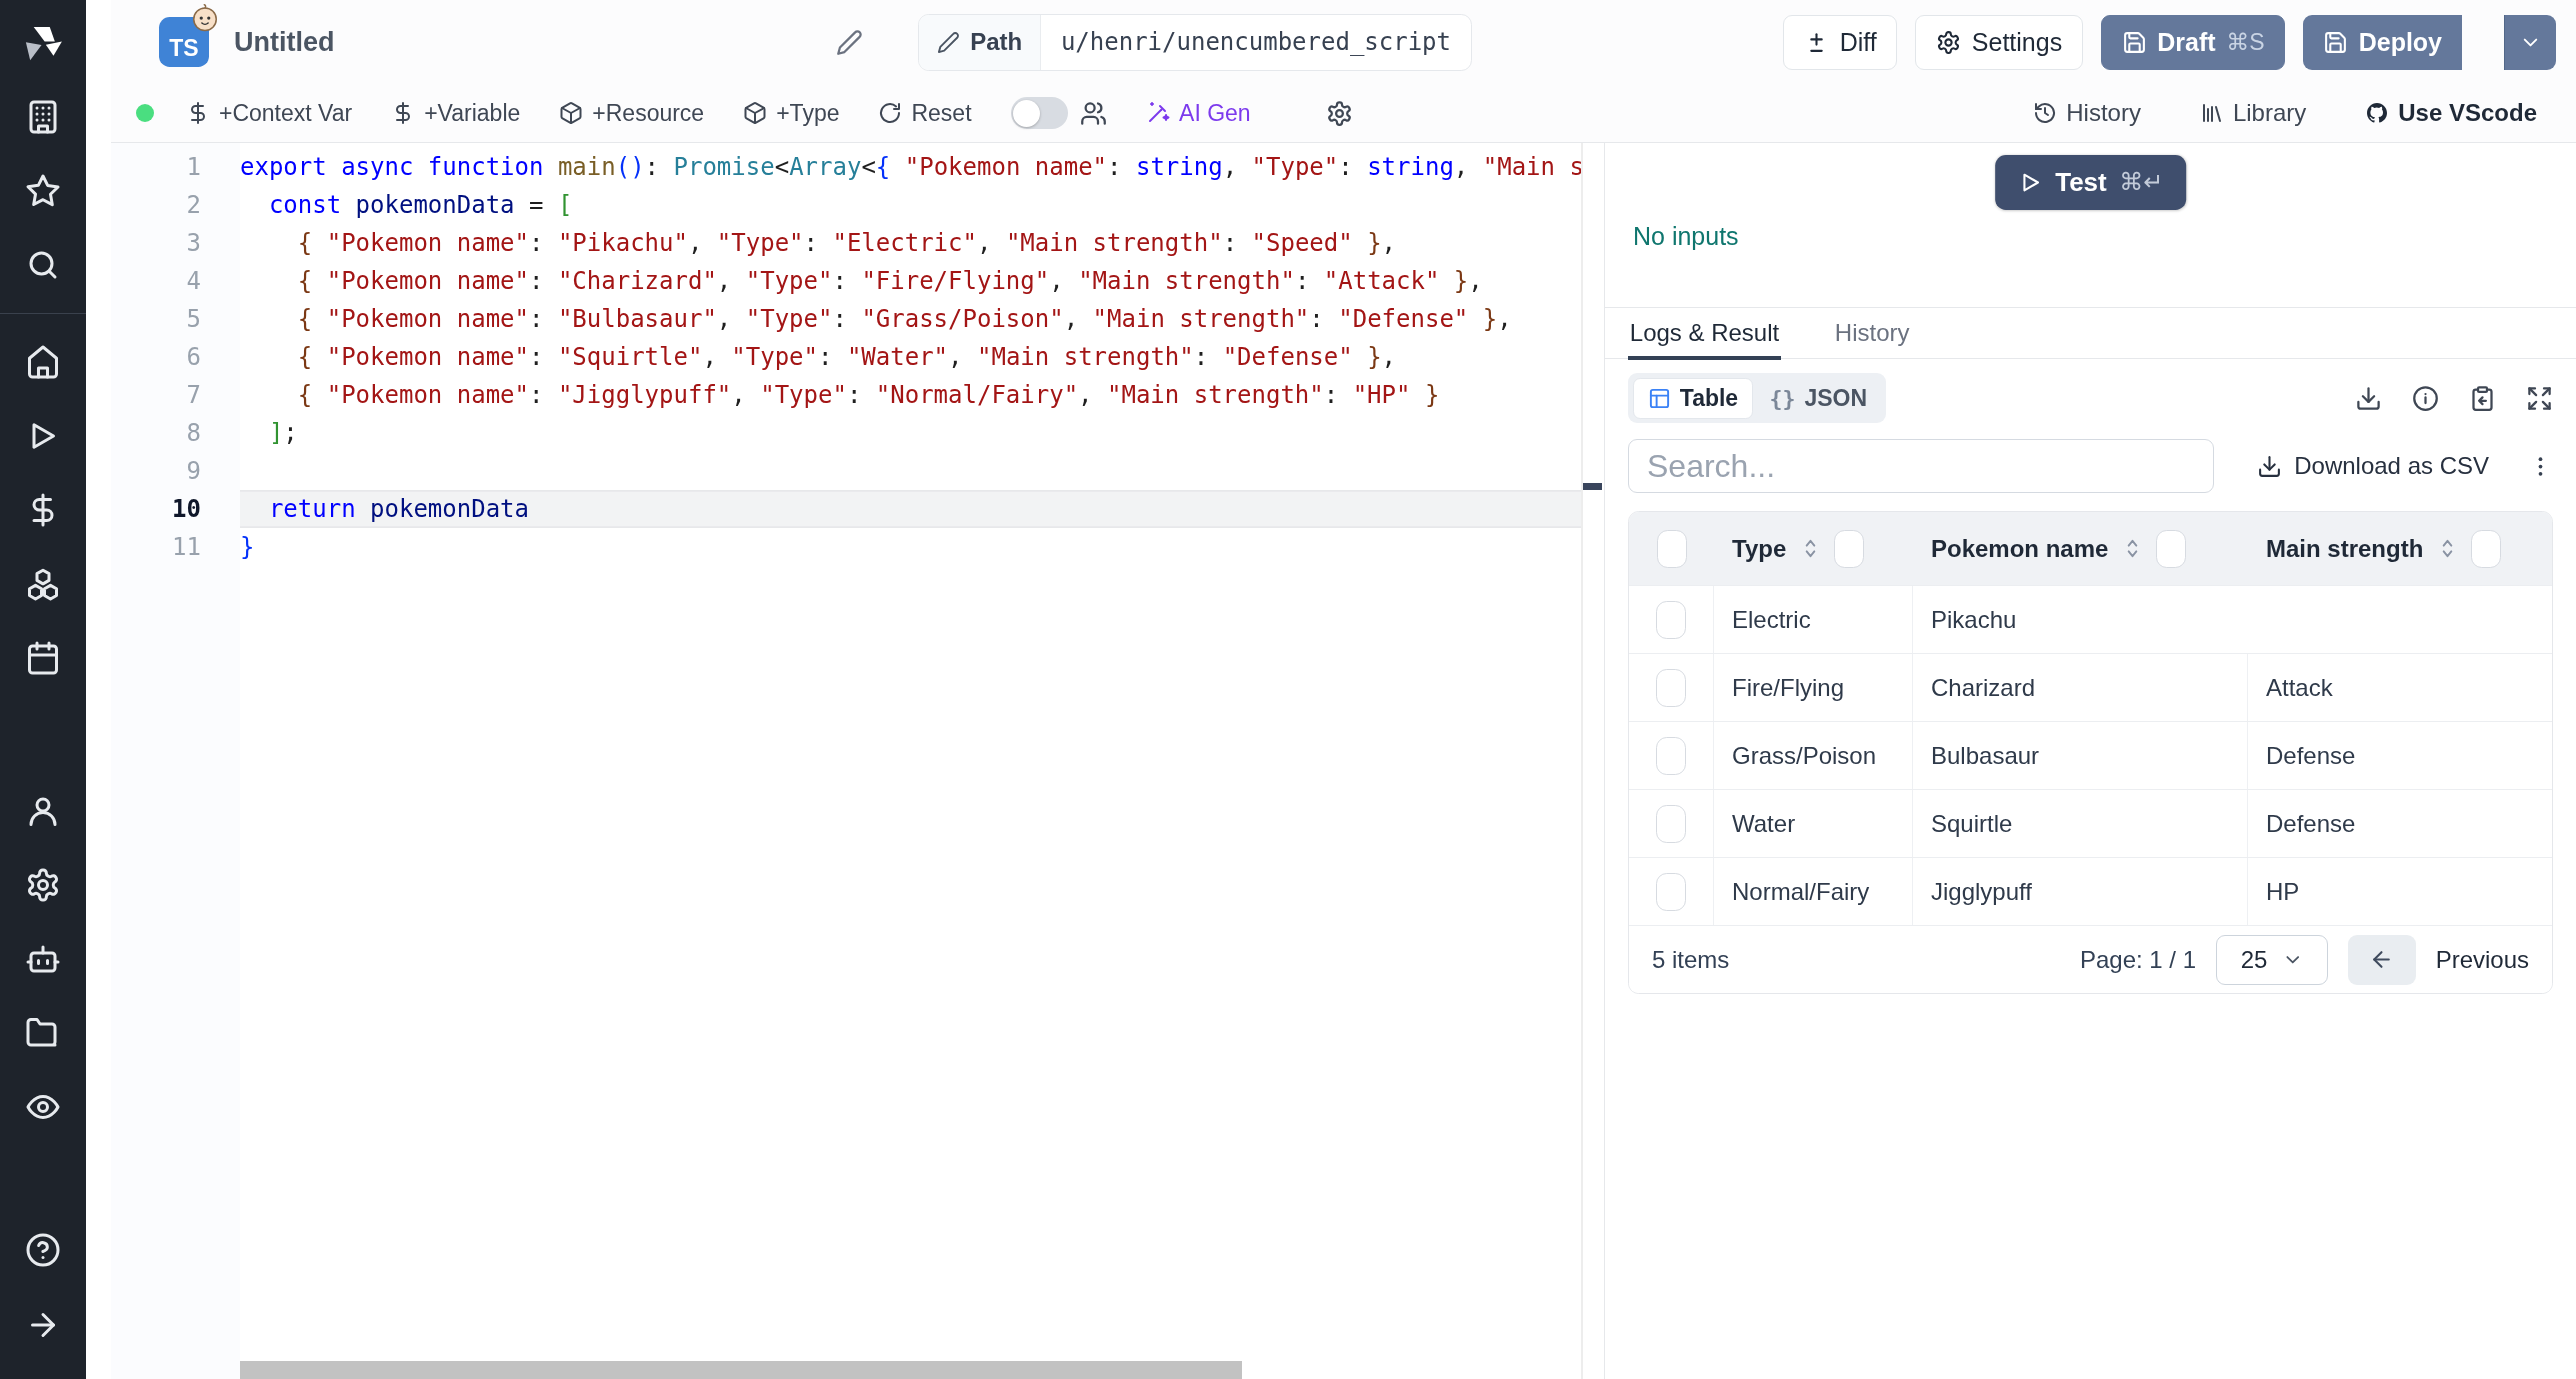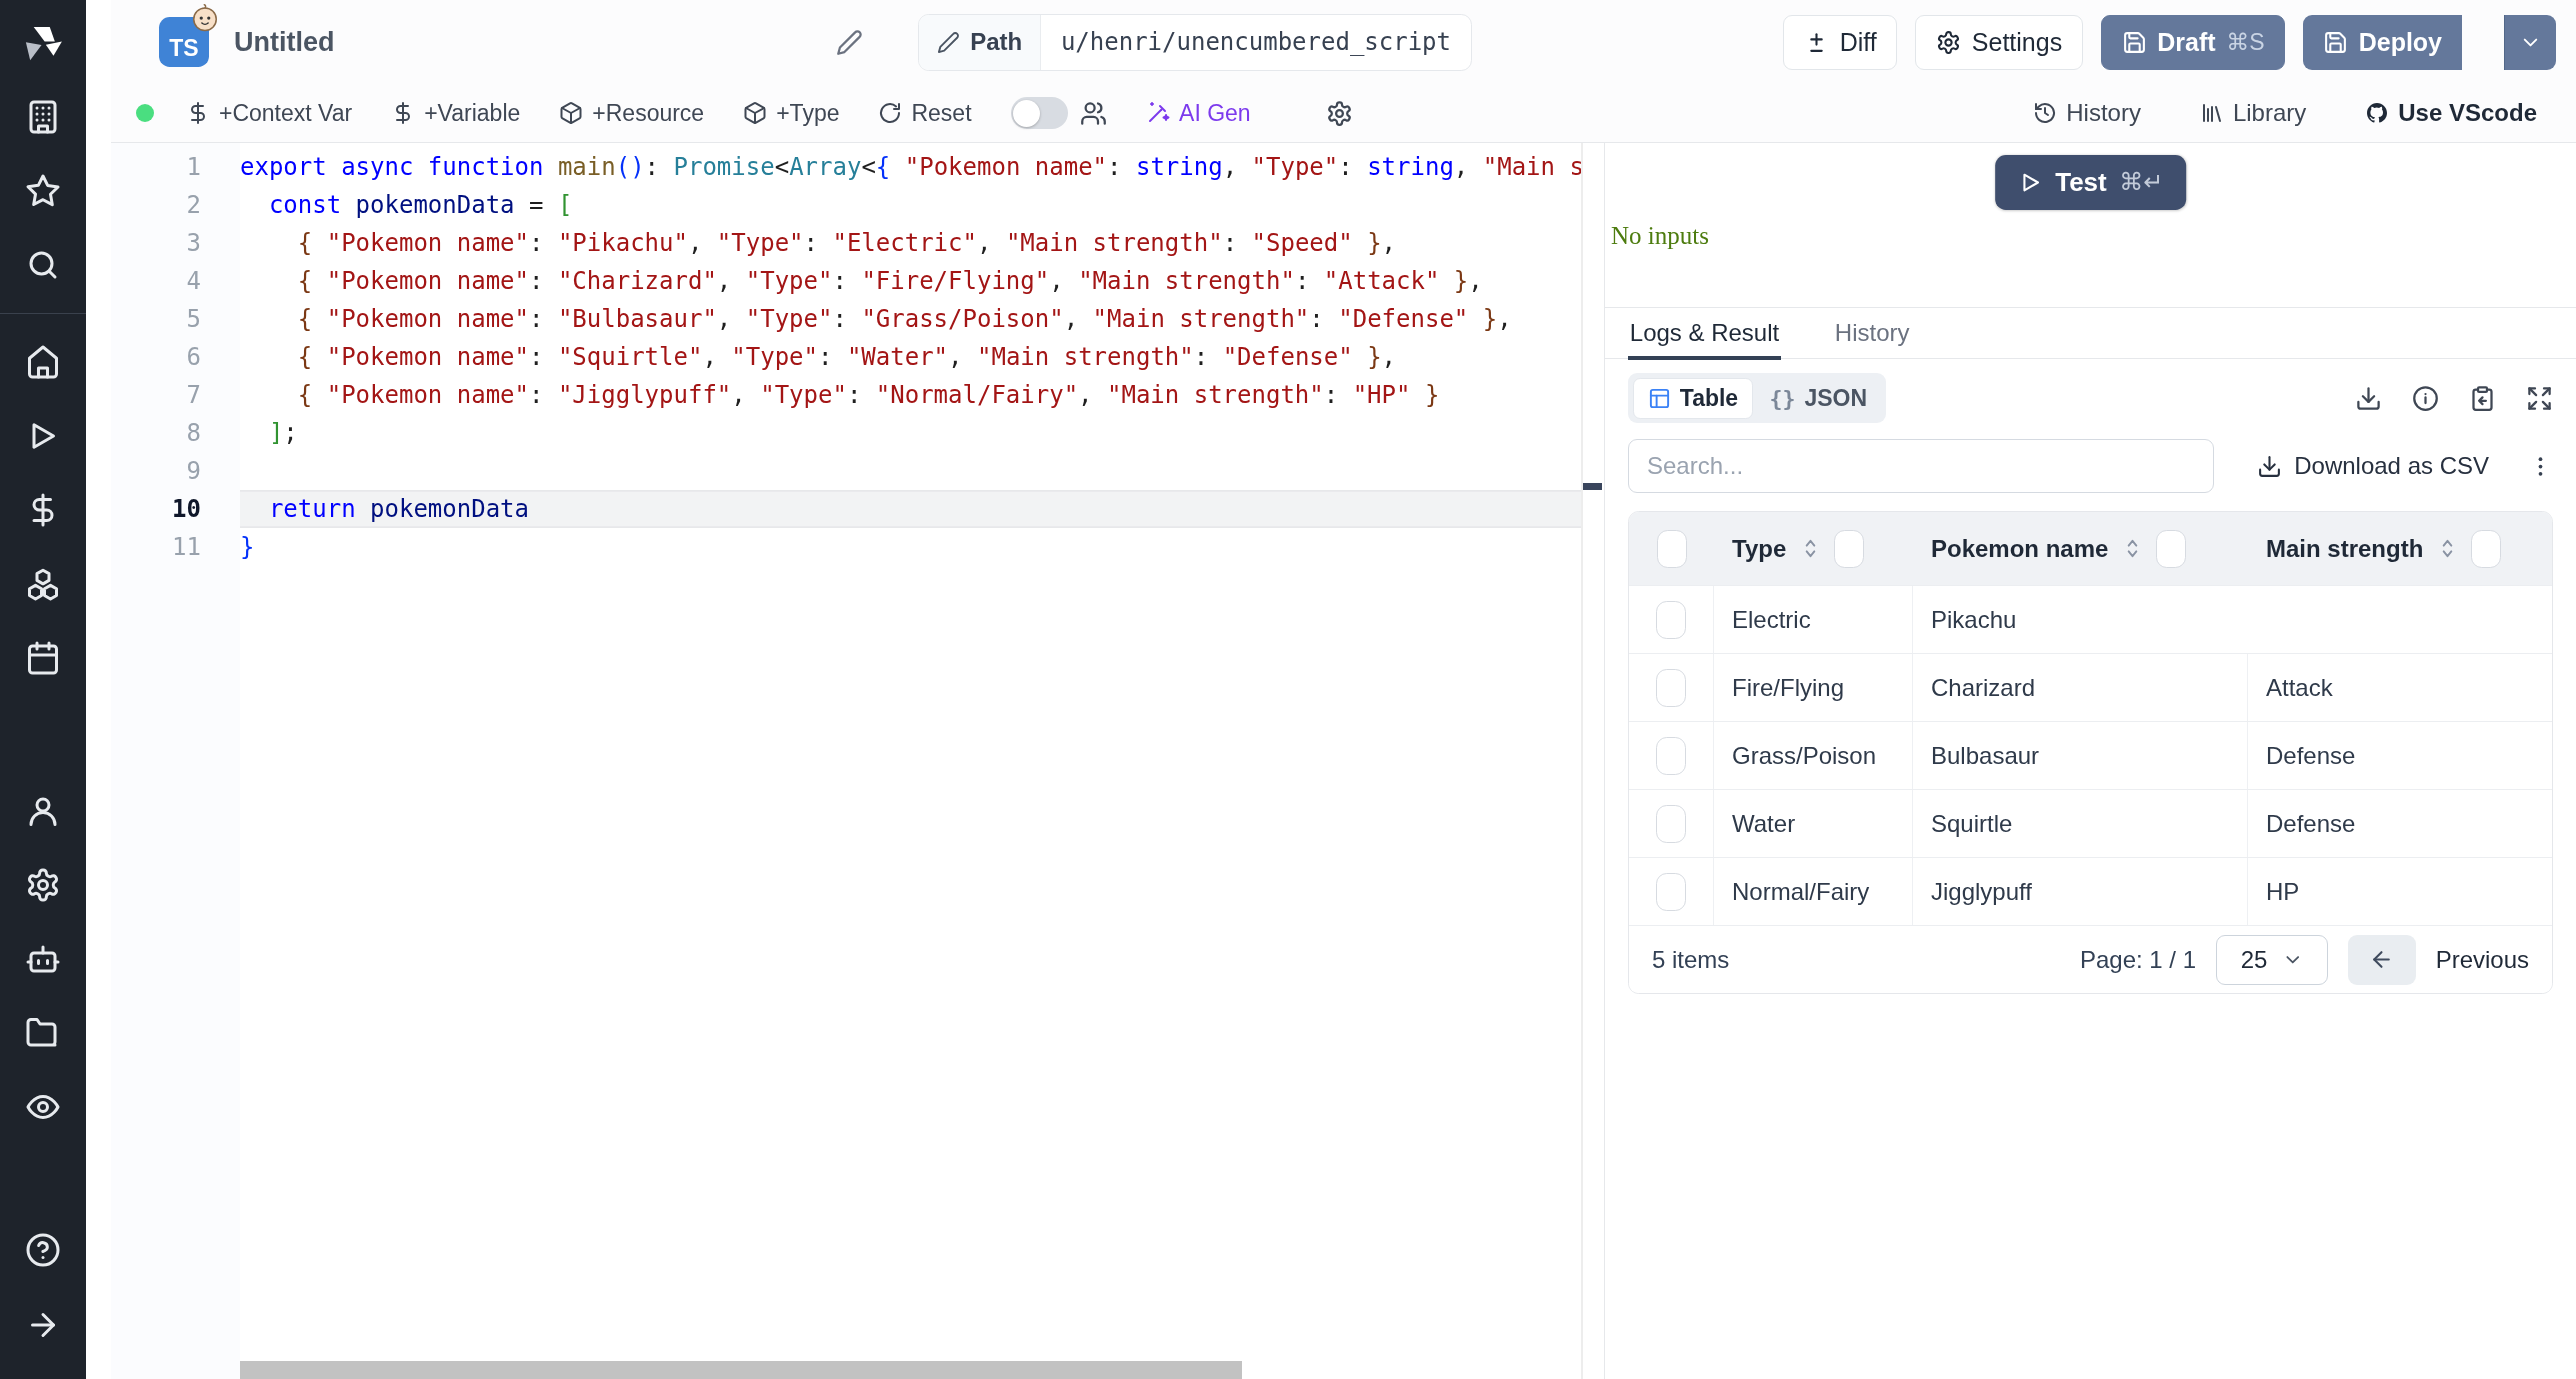--- a/index.html
+++ b/index.html
@@ -74,38 +74,38 @@
   .ruler { position:absolute; right:21.5px; top:0; bottom:0; width:1.8px; background:#ededed; }
   .ruler-mark { position:absolute; right:1.8px; top:340px; width:19.7px; height:7.2px; background:#39455c; }
   .hscrollbar { position:absolute; left:129px; bottom:0; width:1002px; height:18px; background:#c2c2c2; cursor:pointer; }
 
   
   .right-pane { flex:1; background:#fff; display:flex; flex-direction:column; min-width:0; }
   .test-section { position:relative; height:165px; border-bottom:1.8px solid #e6e8eb; flex:none; }
   .test-btn { position:absolute; left:50%; transform:translateX(-50%); top:11.6px; display:flex; align-items:center; gap:12.5px; height:55px; padding:0 23px; background:#3f4e6d; border:none; border-radius:10.7px; color:#fff; font-size:26px; font-weight:600; cursor:pointer; font-family:inherit; box-shadow:0 0.9px 2.7px rgba(0,0,0,.2); }
   .test-btn .ic { width:25px; height:25px; }
   .test-btn .kbd { color:#c3cbd9; font-weight:400; font-size:24px; }
-  .no-inputs { position:absolute; left:6px; top:79px; font-size:25px; color:#4d7c0f;font-family:Liberation Serif, serif; }
+  .no-inputs { position:absolute; left:28px; top:79px; font-size:25px; color:#0f766e; }
 
   .tabs { display:flex; gap:52px; padding:0 23px; border-bottom:1.8px solid #e6e8eb; flex:none; }
   .tab { padding:10.7px 1.8px 9px; font-size:24px; color:#6b7280; border-bottom:4.5px solid transparent; margin-bottom:-1.8px; cursor:pointer; }
   .tab.active { color:#1f2937; font-weight:500; border-bottom-color:#334155; }
 
   .controls-row { display:flex; align-items:center; justify-content:space-between; padding:14.3px 23px 0; flex:none; }
   .segmented { display:flex; align-items:center; background:#edf0f4; border-radius:9px; padding:4.5px; gap:1.8px; }
   .seg { display:flex; align-items:center; gap:9px; height:41px; padding:0 14.3px; border-radius:7.2px; font-size:23px; font-weight:600; color:#4b5563; cursor:pointer; }
   .seg.active { background:#fff; border:1.8px solid #e3e7ec; color:#1f2937; }
   .seg .ic { width:23px; height:23px; }
   .seg .table-ic { color:#3b82f6; }
   .seg .braces { font-family:"DejaVu Sans Mono","Liberation Mono",monospace; color:#7b8798; font-size:21.5px; font-weight:bold; }
   .result-icons { display:flex; align-items:center; gap:30px; color:#3f4754; }
   .result-icons .tool-icon { width:27px; height:27px; }
 
   .search-row { display:flex; align-items:center; padding:16px 23px 7.2px; flex:none; }
-  .search-input { width:586px; height:54px; border:1.8px solid #d5dae1; border-radius:9px; padding:4px 18px; font-size:24px; color:#374151; font-family:inherit; outline:none; }
+  .search-input { width:586px; height:54px; border:1.8px solid #d5dae1; border-radius:9px; padding:4px 18px; font-size:32px; color:#374151; font-family:inherit; outline:none; }
   .search-input::placeholder { color:#9aa3b0; }
   .csv-group { margin-left:auto; display:flex; align-items:center; gap:39px; }
   .csv-btn { display:flex; align-items:center; gap:12.5px; font-size:24px; font-weight:500; color:#27303f; background:none; border:none; cursor:pointer; font-family:inherit; }
   .csv-btn .ic { width:25px; height:25px; }
   .kebab { width:25px; height:25px; color:#374151; cursor:pointer; }
 
   .result-table { margin:10.7px 23px 0; border:1.8px solid #e5e7eb; border-radius:10.7px; overflow:hidden; flex:none; }
   .t-header { display:grid; grid-template-columns:85px 199px 335px 1fr; align-items:center; height:73px; background:#f0f2f5; }
   .t-row { display:grid; grid-template-columns:85px 199px 335px 1fr; align-items:center; height:68px; background:#fff; border-top:1.8px solid #eceef1; }
   .t-cell { padding:0 18px; font-size:24px; color:#2f3a4a; height:100%; display:flex; align-items:center; }

